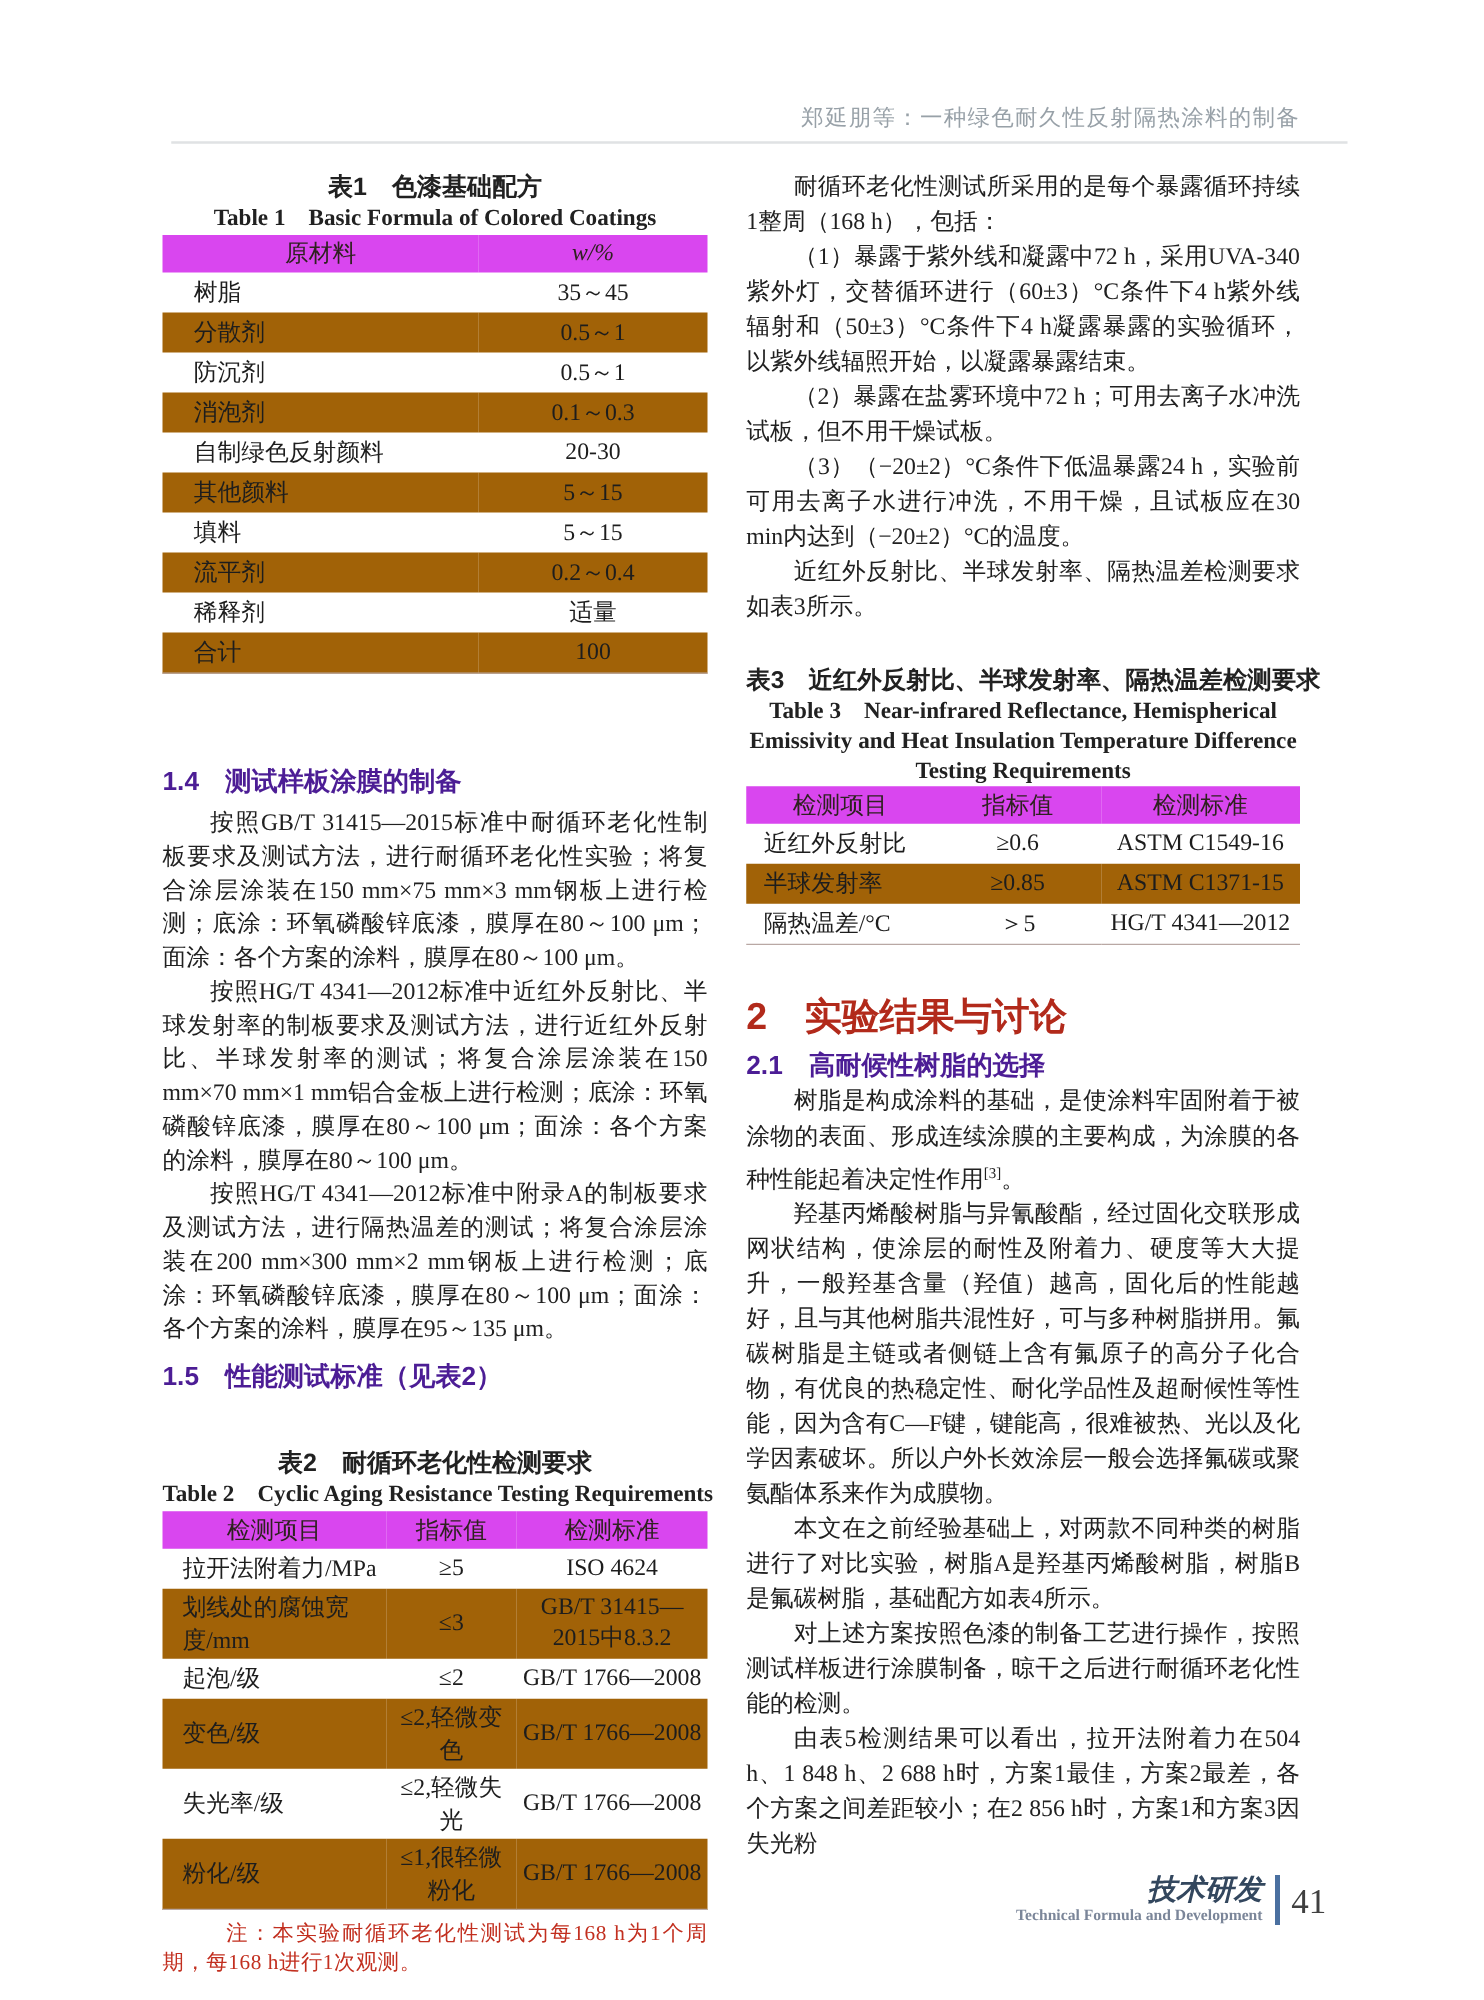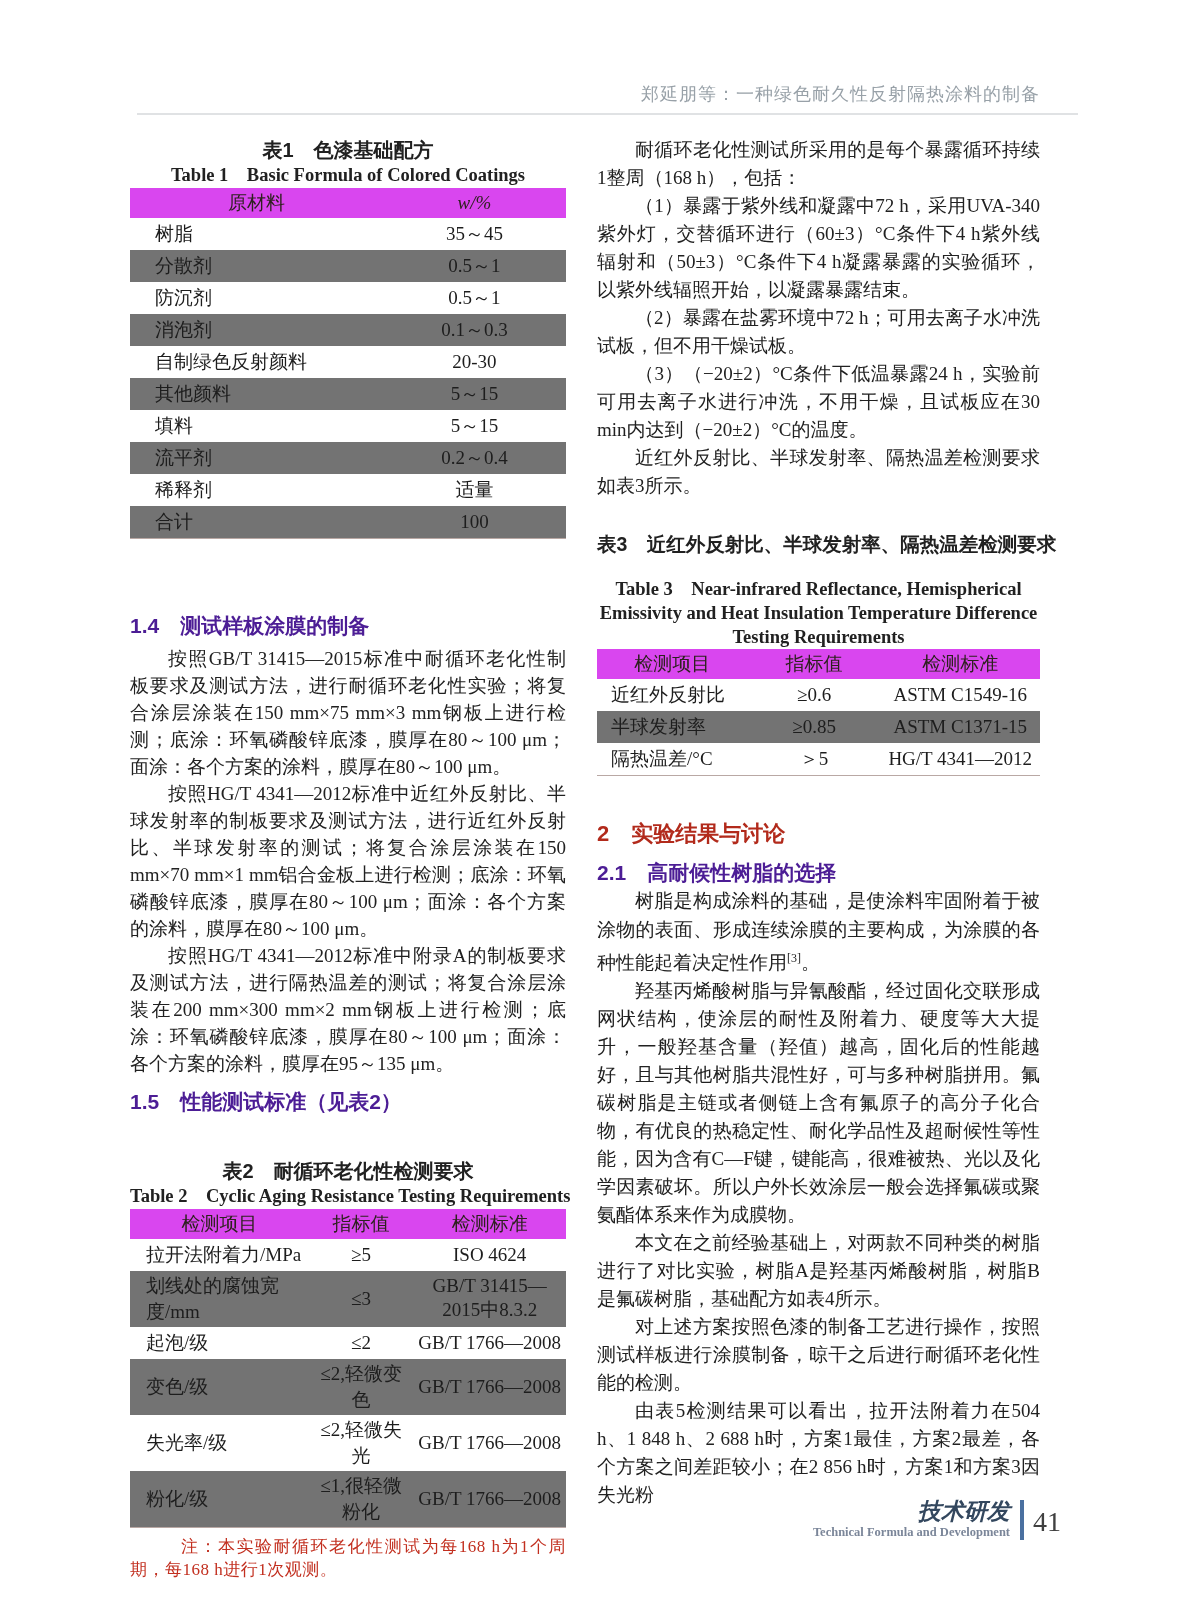--- a/index.html
+++ b/index.html
@@ -11,43 +11,43 @@
   .head-rule{position:absolute;top:113px;left:137px;width:941px;height:2px;background:#e0e2e4;}
   
   .col{position:absolute;top:130px;}
   .col-left{left:130px;width:436px;}
   .col-right{left:597px;width:443px;}
   
   .cap-cn{font-family:"Liberation Sans","DejaVu Sans",sans-serif;font-weight:bold;
         font-size:20px;line-height:25px;text-align:center;white-space:nowrap;}
   .cap-en{font-weight:bold;font-size:18.5px;line-height:25px;text-align:center;}
   .cap-en.nowrap{white-space:nowrap;}
-  .cap-en.wrap{line-height:24px;margin-top:20px;}
+  .cap-en.wrap{line-height:24px;}
   
   table.dtab{width:100%;border-collapse:collapse;table-layout:fixed;font-size:19px;
         border-bottom:1px solid #b9a8a4;}
   table.dtab th{background:#d946ef;color:#2e211f;font-weight:normal;height:30px;
         text-align:center;padding:0;}
   table.dtab td{height:28px;text-align:center;padding:2px 2px;color:#1d1d1d;}
-  table.dtab tr.alt td{background:#737373;}
+  table.dtab tr.alt td{background:#a16207;}
   table.dtab td:first-child{text-align:left;}
   .t1 th:first-child,.t1 td:first-child{width:58%;}
   .t1 td:first-child{padding-left:25px;}
   .t2 th:nth-child(1){width:41%;}.t2 th:nth-child(2){width:24%;}.t2 th:nth-child(3){width:35%;}
   .t2 td:first-child{padding-left:16px;}
   .t3 th:nth-child(1){width:34%;}.t3 th:nth-child(2){width:30%;}.t3 th:nth-child(3){width:36%;}
   .t3 td:first-child{padding-left:14px;}
   .w-ital{font-style:italic;}
   
   .para{font-size:19px;line-height:27px;text-align:justify;text-indent:2em;margin:0;}
   .col-right .para{line-height:28px;}
   .sec-h{font-family:"Liberation Sans","DejaVu Sans",sans-serif;font-weight:bold;
         color:#4c1d95;font-size:21px;line-height:26px;}
   .sec-h-big{font-family:"Liberation Sans","DejaVu Sans",sans-serif;font-weight:bold;
-        color:#b22a1b;font-size:22px;line-height:40px;}
+        color:#b22a1b;font-size:30px;line-height:40px;}
   .tab-note{color:#c22f1f;font-size:17px;line-height:23px;text-align:justify;text-indent:3em;
         margin-top:7px;letter-spacing:0.5px;}
   sup{font-size:12px;}
   
   .footer{position:absolute;top:1498px;right:126px;display:flex;align-items:flex-end;}
   .footer-cn{font-family:"Liberation Sans","DejaVu Sans",sans-serif;font-weight:bold;
         font-size:23px;line-height:26px;color:#33475e;text-align:right;font-style:italic;}
   .footer-en{font-weight:bold;font-size:12.5px;line-height:16px;color:#7b8699;text-align:right;}
   .footer-bar{width:4px;height:40px;background:#4a70a0;margin:0 9px 0 10px;}
   .footer-num{font-size:28px;line-height:36px;color:#404040;}

